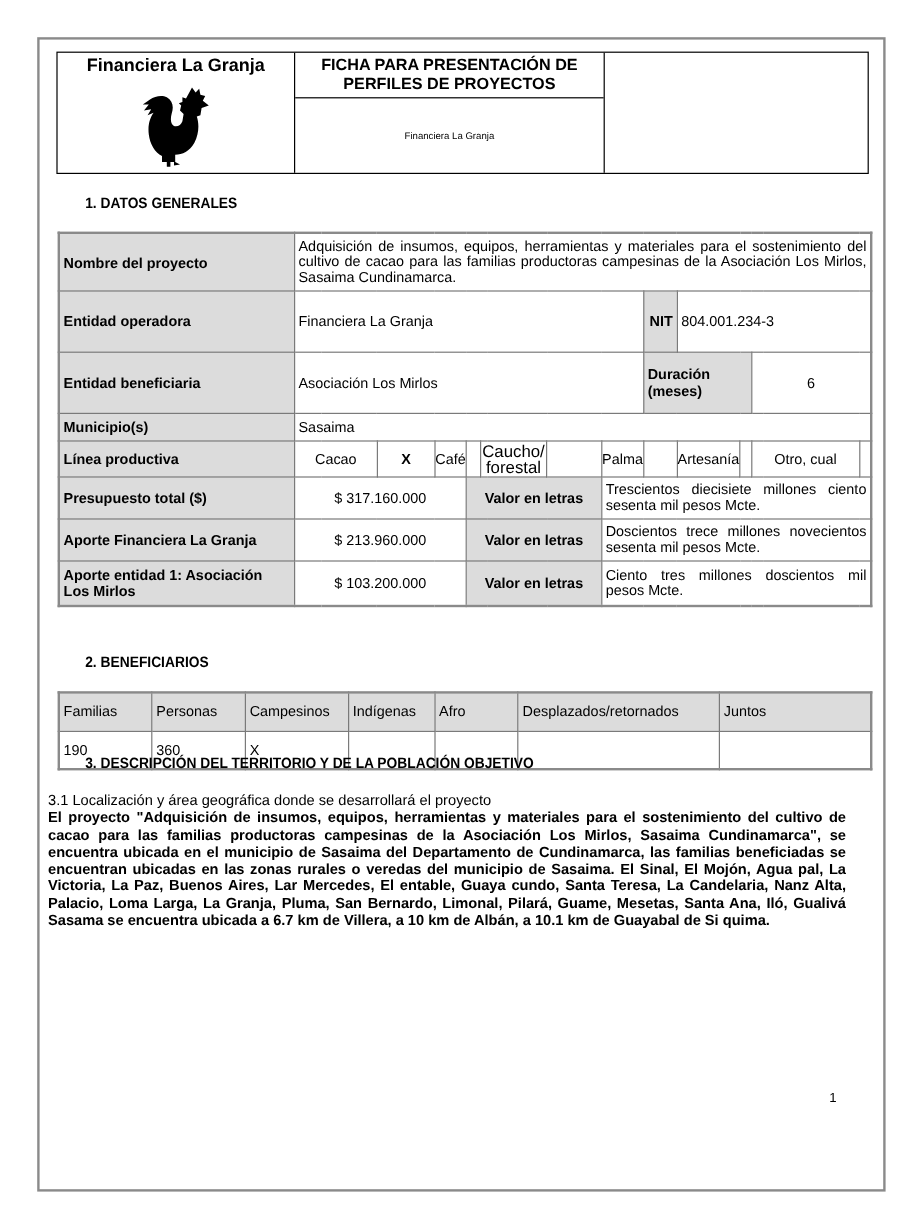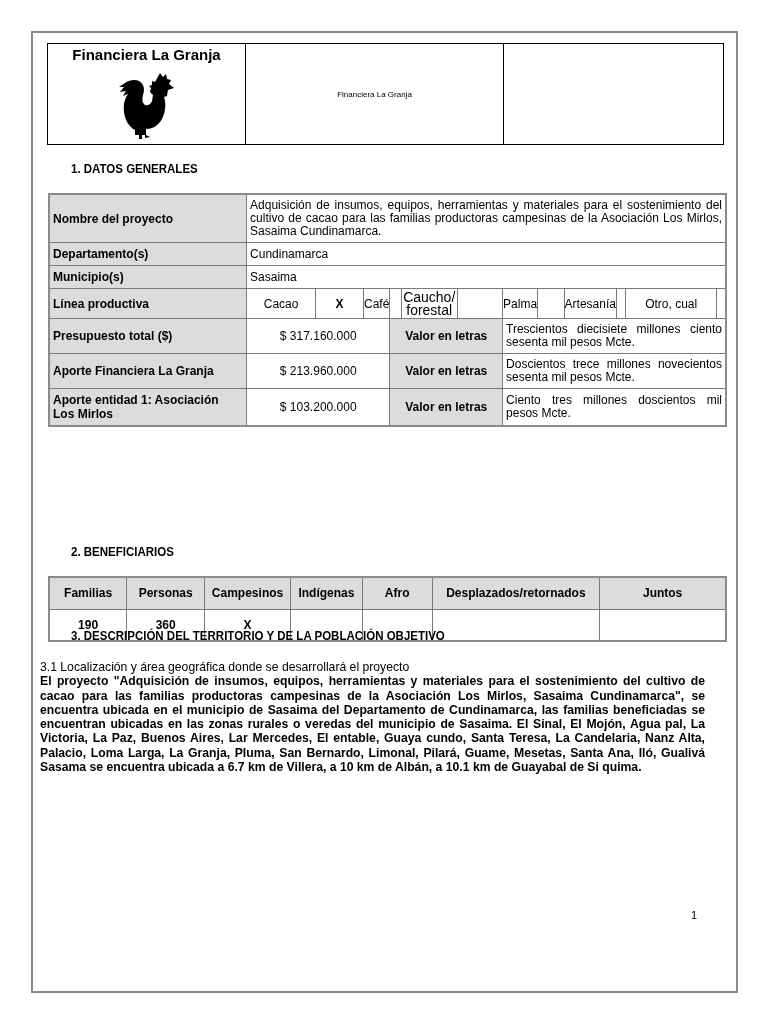--- a/index.html
+++ b/index.html
@@ -34,21 +34,21 @@
     table { border-collapse: collapse; position: absolute; }
     td { border: 1px solid #7a7a7a; font-size: 12px; padding: 4px 3px; vertical-align: middle; }
     .lbl { background: #dcdcdc; font-weight: bold; }
     .c { text-align: center; }
     .j { text-align: justify; text-align-last: left; line-height: 13px; }
 
     .t1 { left: 15px; top: 160px; width: 679px; border: 2px solid #8a8a8a; }
     .t1 .prod td { padding: 0; }
 
     .t2 { left: 15px; top: 543px; width: 679px; border: 2px solid #8a8a8a; }
-    .t2 td { text-align: center; font-weight: bold; height: 32px; }
+    .t2 td { text-align: left; font-weight: normal; height: 32px; }
     .t2 tr.head td { background: #dcdcdc; }
 
     .desc { position: absolute; left: 7px; top: 627px; width: 665px; font-size: 12.2px; line-height: 14.3px; }
     .desc .subh { font-weight: normal; }
     .desc .body { font-weight: bold; text-align: justify; }
 
     .pagenum { position: absolute; left: 658px; top: 876px; font-size: 11px; }
   </style>
 </head>
 <body>
@@ -56,20 +56,21 @@
 <div class="page">
 
   <div class="hdr">
     <div class="hdr-logo">
       <div class="brand">Financiera La Granja</div>
       <svg width="62" height="70" viewBox="0 0 62 70">
         <path fill="#000" d="M44 4 l3 4 l3-3 l1 5 l4 1 l-2 4 l5 4 l-6 2 l-1 6 l-3 1 c2 6 2 14 -2 22 c-4 7 -10 10 -16 10 l0 6 l4 2 l-5 1 l0-3 l-3 0 l0 6 l-3-2 l0-4 l-4 0 l0-5 c-6 -3 -10 -10 -11 -18 c-1 -8 1 -14 4 -18 l-5 2 l3-5 l-6 1 l4-5 l-5 0 l6-4 c4 -3 10 -4 14 -2 c5 3 6 8 4 14 c-1 4 -1 8 2 10 c3 1 6 -1 7 -4 l1 -6 l-3-3 l1-4 l-2-2 l3-1 l0-4 l3 1 Z"></path>
       </svg>
     </div>
     <div class="hdr-mid">
+      <div class="title">FICHA PARA PRESENTACIÓN DE PERFILES DE PROYECTOS</div>
       <div class="sub">Financiera La Granja</div>
     </div>
     <div class="hdr-right"></div>
   </div>
 
   <div class="section-title" style="left:38px; top:129px;">1. DATOS GENERALES</div>
 
   <table class="t1">
     <colgroup>
       <col style="width:203px">
@@ -87,23 +88,31 @@
         <col style="width:10px">
         <col style="width:10px">
         <col style="width:84px">
         <col style="width:10px">
     </colgroup>
     <tbody>
         <tr style="height:46px">
       <td class="lbl">Nombre del proyecto</td>
       <td colspan="15" class="j">Adquisición de insumos, equipos, herramientas y materiales para el sostenimiento del cultivo de cacao para las familias productoras campesinas de la Asociación Los Mirlos, Sasaima Cundinamarca.</td>
     </tr>
-    <tr style="height:18px">
-      <td class="lbl">Departamento(s)</td>
-      <td colspan="15">Cundinamarca</td>
+    <tr style="height:51px">
+      <td class="lbl">Entidad operadora</td>
+      <td colspan="9">Financiera La Granja</td>
+      <td class="lbl" style="text-align:right">NIT</td>
+      <td colspan="5">804.001.234-3</td>
+    </tr>
+    <tr style="height:51px">
+      <td class="lbl">Entidad beneficiaria</td>
+      <td colspan="9">Asociación Los Mirlos</td>
+      <td colspan="3" class="lbl" style="line-height:14px">Duración (meses)</td>
+      <td colspan="3" class="c">6</td>
     </tr>
     <tr style="height:18px">
       <td class="lbl">Municipio(s)</td>
       <td colspan="15">Sasaima</td>
     </tr>
     <tr style="height:30px" class="prod">
       <td class="lbl" style="padding:0 3px">Línea productiva</td>
       <td colspan="2" class="c">Cacao</td>
       <td class="c" style="font-weight:bold;width:12px">X</td>
       <td colspan="1" class="c">Café</td>

